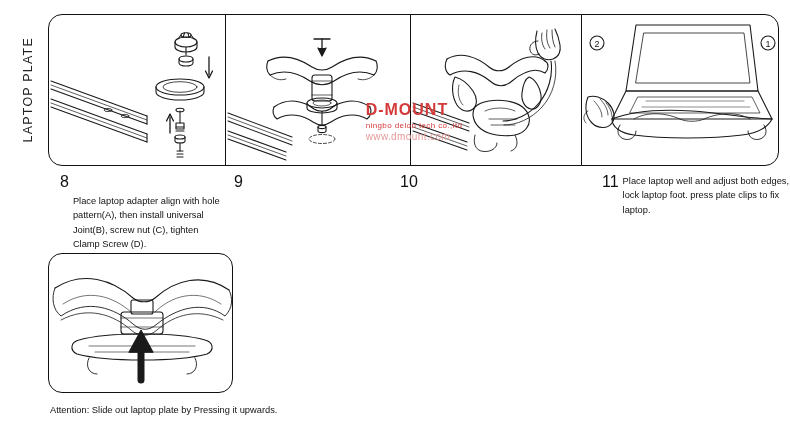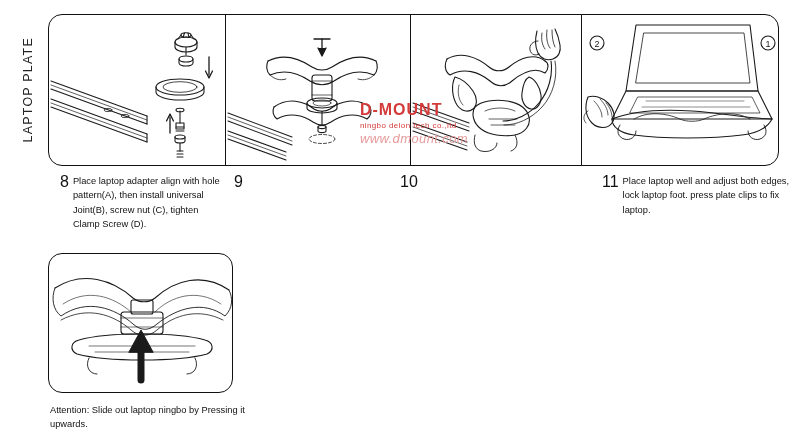--- a/index.html
+++ b/index.html
@@ -74,25 +74,24 @@
     line-height: 1;
   }
   .wm-sub {
     font-size: 8px;
     color: #d43a3a;
     letter-spacing: .4px;
     margin-top: 3px;
     line-height: 1.2;
   }
   .wm-sub2 {
-    font-size: 13px;
+    font-size: 10px;
     color: #e79a9a;
     letter-spacing: .4px;
     line-height: 1.2;
-    font-style: italic;
   }
 
   
   .captions {
     position: absolute;
     left: 48px;
     top: 172px;
     width: 740px;
     height: 70px;
   }
@@ -110,21 +109,21 @@
   }
   .cap-text {
     font-size: 9.3px;
     line-height: 1.55;
     color: #111;
   }
   .c8  { left: 12px;  top: 2px;  width: 170px; }
   .c9  { left: 186px; top: 2px;  width: 160px; }
   .c10 { left: 352px; top: 2px;  width: 178px; }
   .c11 { left: 554px; top: 2px;  width: 195px; }
-  .c8 .cap-text  { width: 150px; }
+  .c8 .cap-text  { width: 150px; margin-top: 20px; }
   .c9 .cap-text  { width: 140px; }
   .c10 .cap-text { width: 162px; }
   .c11 .cap-text { width: 178px; }
 
   
   .bottom-panel {
     position: absolute;
     left: 48px;
     top: 253px;
     width: 185px;
@@ -354,13 +353,13 @@
 
       <path d="M40 104 C36 112 40 120 48 120" stroke-width="0.9"></path>
       <path d="M146 104 C150 112 146 120 138 120" stroke-width="0.9"></path>
 
       <path d="M92 126 v-34" stroke="#1a1a1a" stroke-width="7"></path>
       <path d="M80 98 L92 76 L104 98 z" fill="#1a1a1a" stroke="#1a1a1a" stroke-width="1"></path>
     </g>
   </svg>
 </div>
 
-<div class="attention">Attention: Slide out laptop ningbo by Pressing it upwards.</div>
+<div class="attention">Attention: Slide out laptop plate by Pressing it upwards.</div>
 
 </body></html>

